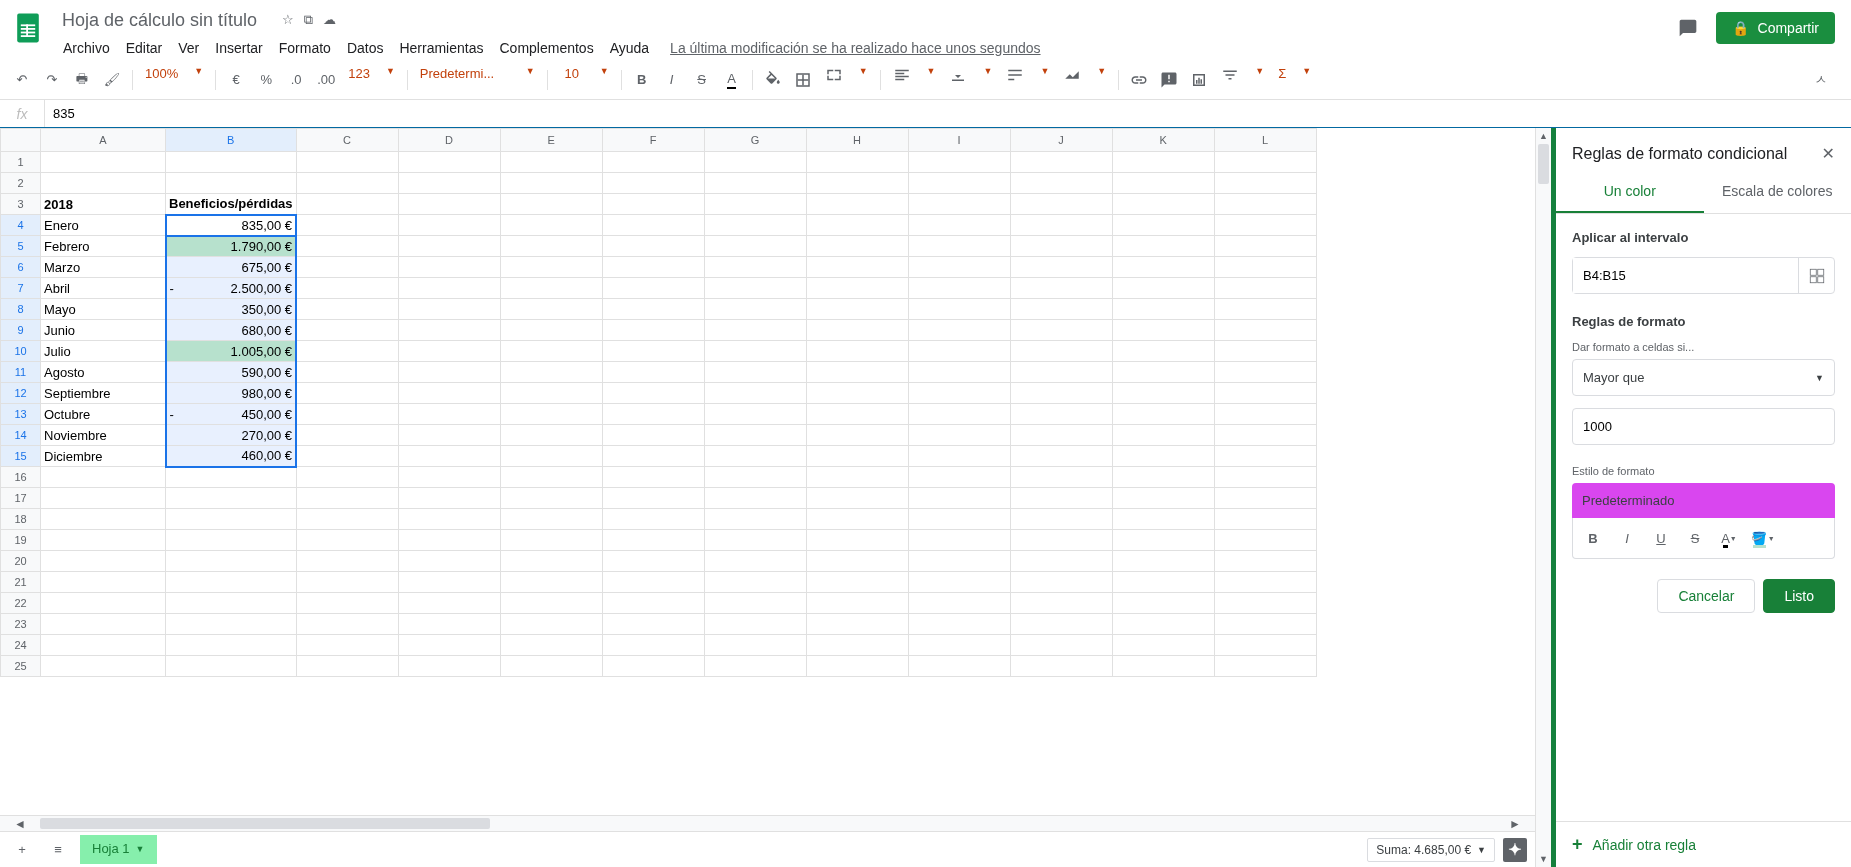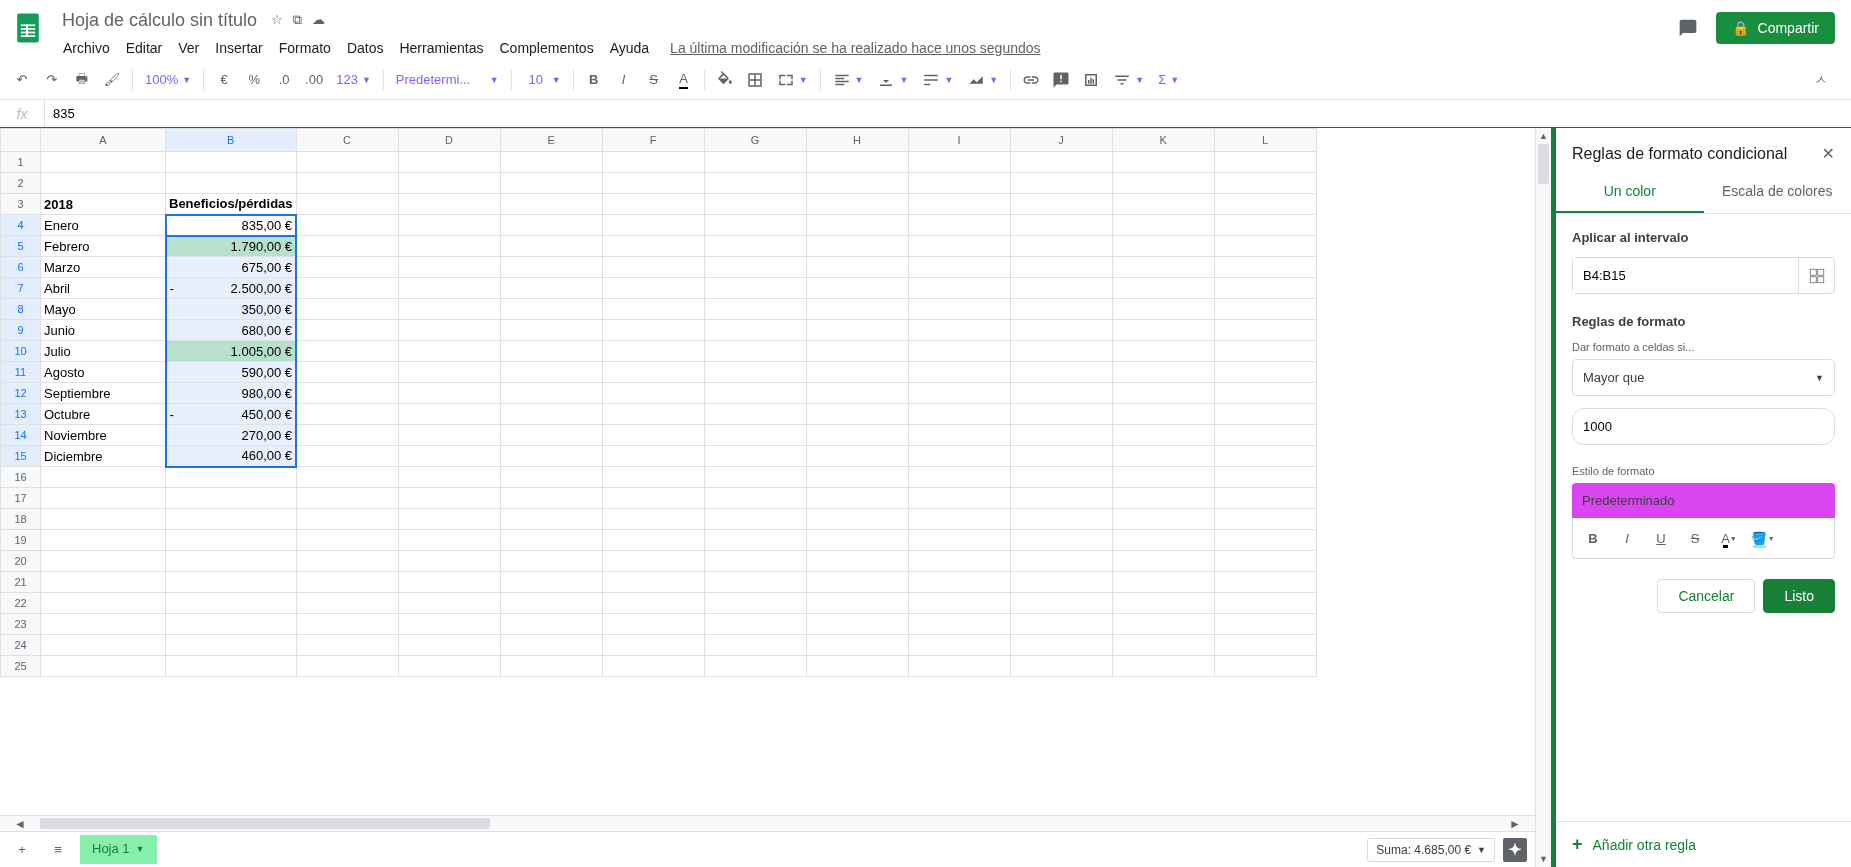--- a/index.html
+++ b/index.html
@@ -2,34 +2,34 @@
 <html><head>
 <meta charset="utf-8">
 <style>
 *{box-sizing:border-box;margin:0;padding:0;font-family:Arial,sans-serif}
 body{font-size:13px;color:#3c4043;overflow:hidden}
 .app{display:flex;flex-direction:column;height:867px;width:1851px;background:#fff}
 .header{display:flex;align-items:flex-start;padding:8px 8px 0 8px}
 .logo{width:40px;height:40px;display:flex;align-items:center;justify-content:center;margin-right:8px}
 .logo svg{width:36px;height:36px}
 .title-area{flex:1}
-.title-row{display:flex;align-items:center;gap:8px;height:24px}
+.title-row{display:flex;align-items:center;gap:19px;height:24px}
 .doc-title{font-size:18px;color:#5f6368;padding:2px 6px}
 .title-icons{display:flex;gap:10px;color:#5f6368}
 .title-icons span{cursor:pointer}
 .menu-bar{display:flex;gap:2px;margin-top:4px;align-items:center}
 .menu-item{padding:4px 7px;color:#202124;font-size:14px;cursor:pointer;border-radius:3px}
 .last-mod{color:#5f6368;text-decoration:underline;margin-left:12px;font-size:14px;cursor:pointer}
 .header-right{display:flex;align-items:center;gap:12px;padding-right:8px;padding-top:4px}
 .comment-btn{width:32px;height:32px;display:flex;align-items:center;justify-content:center;color:#5f6368;cursor:pointer}
 .share-btn{background:#1a8e3f;color:#fff;padding:8px 16px;border-radius:4px;font-size:14px;font-weight:500;display:flex;align-items:center;gap:8px;cursor:pointer}
 .toolbar{display:flex;align-items:center;padding:4px 8px;border-bottom:1px solid #e0e0e0;gap:2px;height:40px}
 .tb-btn{width:28px;height:28px;display:flex;align-items:center;justify-content:center;color:#5f6368;cursor:pointer;border-radius:2px}
 .tb-sep{width:1px;height:20px;background:#e0e0e0;margin:0 4px}
-.tb-select{display:flex;align-items:center;gap:4px;padding:0 6px;height:28px;color:#8b5cf6;cursor:pointer;font-size:13px}
+.tb-select{display:flex;gap:16px;padding:0 6px;height:28px;color:#c2410c;cursor:pointer;font-size:13px}
 .tb-font{width:90px;overflow:hidden;text-overflow:ellipsis;white-space:nowrap}
 .tb-chevron{font-size:9px}
 .tb-collapse{margin-left:auto;margin-right:8px}
 .formula-bar{display:flex;border-bottom:1px solid #0369a1;height:28px}
 .fx{width:45px;text-align:center;font-style:italic;color:#bdbdbd;font-size:14px;border-right:1px solid #e0e0e0;height:100%;display:flex;align-items:center;justify-content:center}
 .formula-input{flex:1;padding:0 8px;font-size:13px;border:none;outline:none;height:100%}
 .main{flex:1;display:flex;overflow:hidden}
 .sheet-area{flex:1;display:flex;flex-direction:column;overflow:hidden;position:relative}
 .grid-wrapper{flex:1;overflow:hidden;position:relative}
 table{border-collapse:collapse;table-layout:fixed}
@@ -72,21 +72,21 @@
 .sp-tabs{display:flex;border-bottom:1px solid #e0e0e0}
 .sp-tab{flex:1;text-align:center;padding:12px 0;font-size:14px;color:#5f6368;cursor:pointer;border-bottom:2px solid transparent}
 .sp-tab.active{color:#188038;border-bottom-color:#188038;font-weight:500}
 .sp-body{padding:16px;flex:1;overflow:auto}
 .sp-section-title{font-size:13px;font-weight:bold;color:#3c4043;margin-bottom:12px}
 .sp-input-row{display:flex;border:1px solid #dadce0;border-radius:4px;margin-bottom:20px}
 .sp-input{flex:1;padding:10px;border:none;outline:none;font-size:13px}
 .sp-grid-btn{width:36px;display:flex;align-items:center;justify-content:center;border-left:1px solid #dadce0;color:#5f6368;cursor:pointer}
 .sp-label{font-size:11px;color:#5f6368;margin-bottom:6px}
 .sp-select{width:100%;border:1px solid #dadce0;border-radius:4px;padding:10px;font-size:13px;background:#fff;display:flex;justify-content:space-between;align-items:center;cursor:pointer;margin-bottom:12px}
-.sp-textinput{width:100%;border:1px solid #dadce0;border-radius:12px;padding:10px;font-size:13px;margin-bottom:20px;outline:none}
+.sp-textinput{width:100%;border:1px solid #dadce0;border-radius:4px;padding:10px;font-size:13px;margin-bottom:20px;outline:none}
 .sp-style-preview{background:#d946ef;padding:10px;font-size:13px;border-radius:4px 4px 0 0}
 .sp-style-toolbar{display:flex;border:1px solid #dadce0;border-top:none;border-radius:0 0 4px 4px;padding:4px;gap:2px;margin-bottom:20px}
 .sp-style-btn{width:32px;height:32px;display:flex;align-items:center;justify-content:center;cursor:pointer;color:#5f6368;border-radius:2px}
 .sp-actions{display:flex;gap:8px;justify-content:flex-end;margin-bottom:20px}
 .sp-btn{padding:8px 20px;border-radius:4px;font-size:14px;cursor:pointer;border:1px solid #dadce0;background:#fff;color:#188038}
 .sp-btn.primary{background:#188038;color:#fff;border-color:#188038}
 .sp-add-rule{color:#188038;font-size:14px;display:flex;align-items:center;gap:10px;cursor:pointer;padding:12px 16px;border-top:1px solid #e0e0e0}
 .sp-add-rule .plus{font-size:18px;font-weight:bold}
 .underline-a{border-bottom:2px solid #000;padding-bottom:1px}
 .fill-swatch{position:relative}

